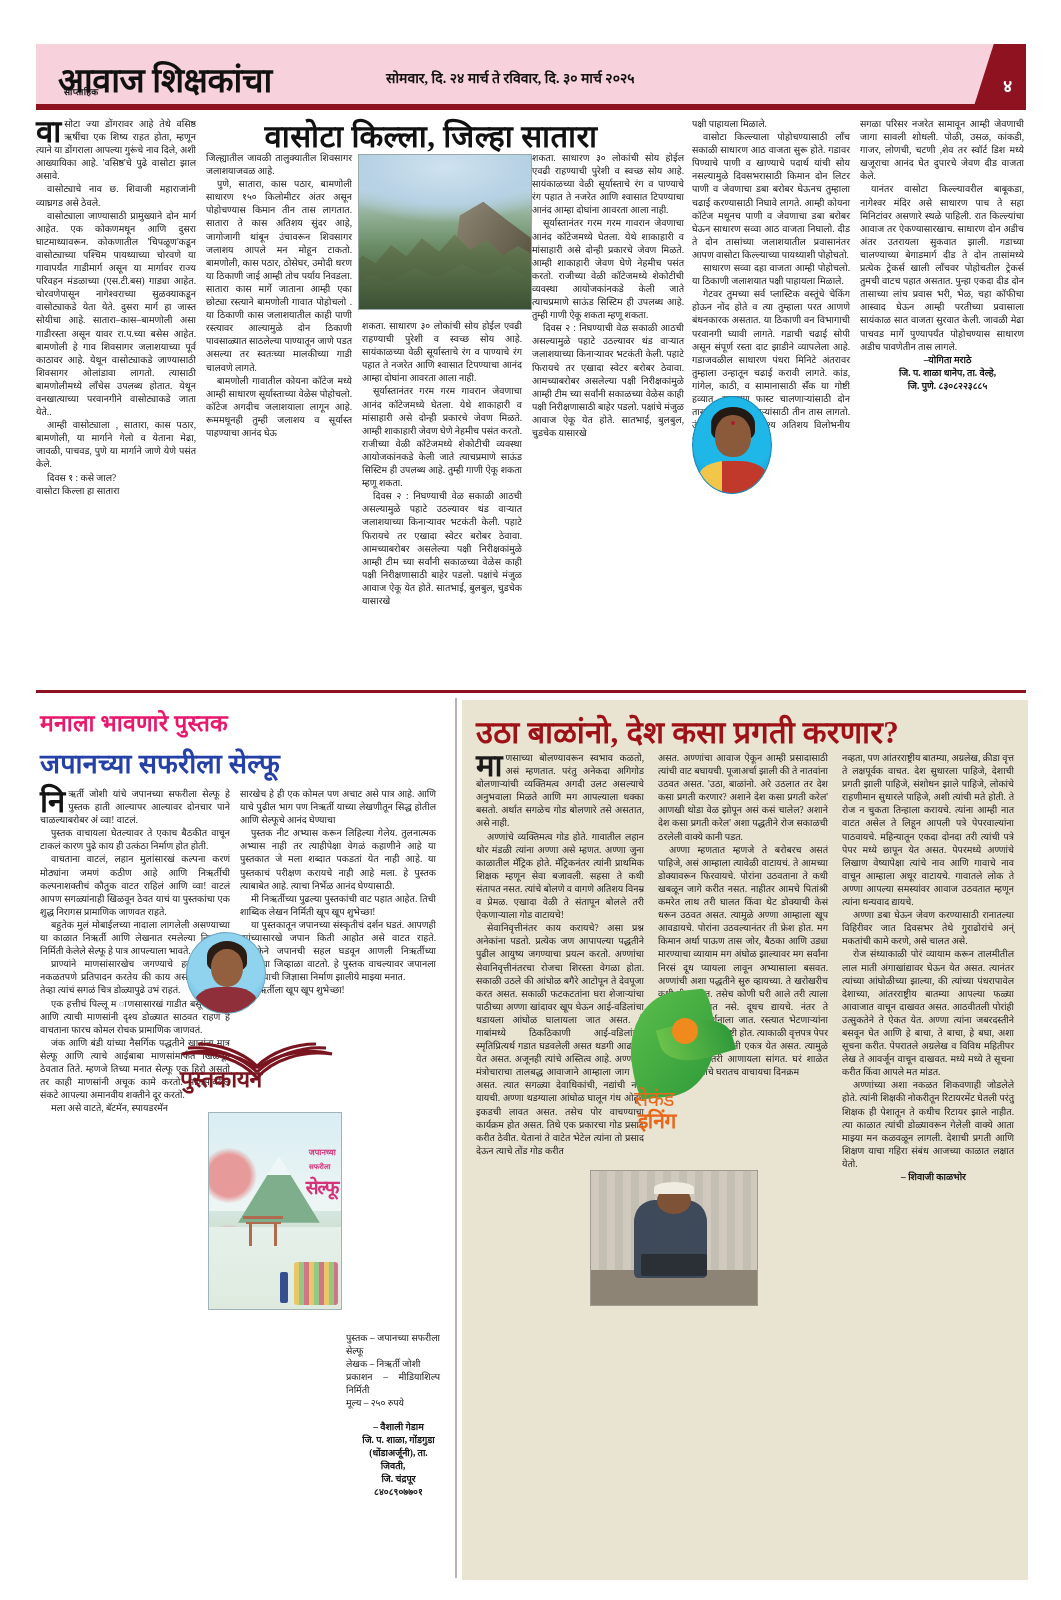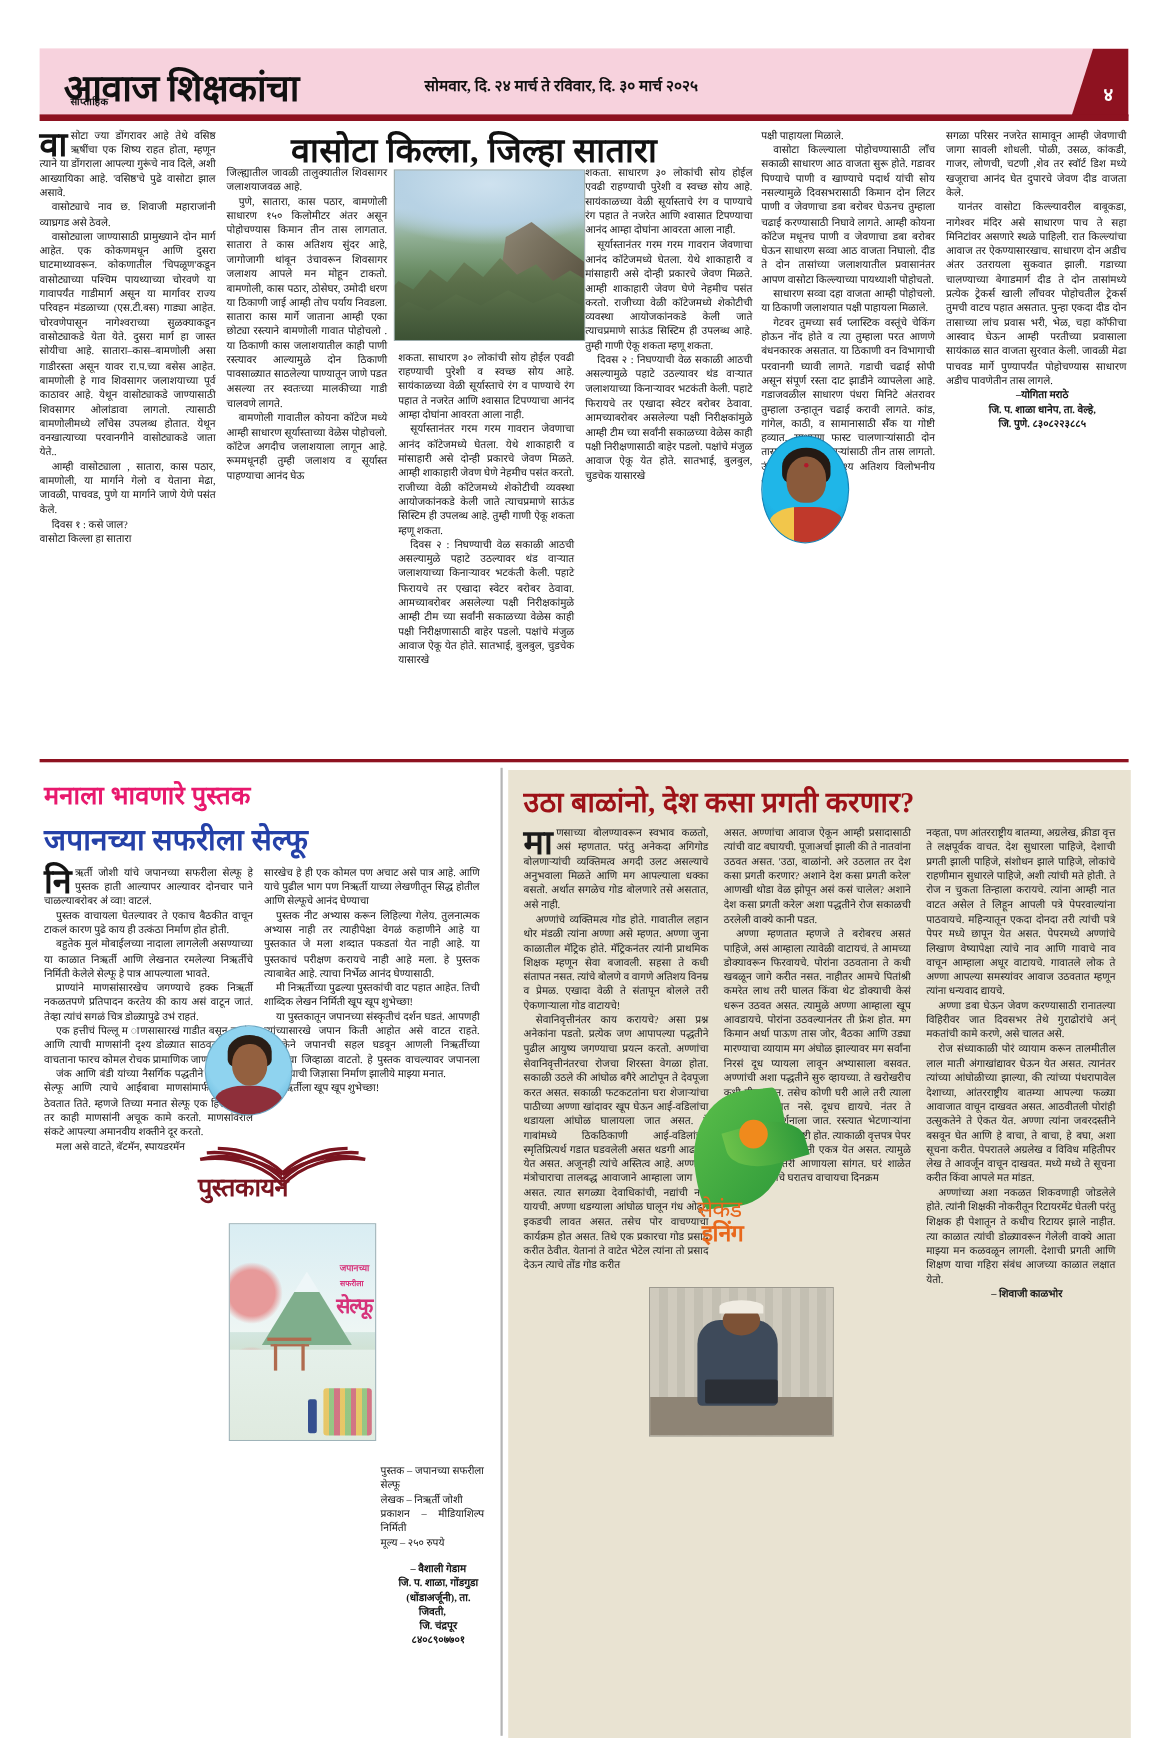--- a/index.html
+++ b/index.html
@@ -161,21 +161,21 @@
   .bookcover .t3{left:14%;top:22%;width:8%;height:78%;}
   .bookcover .t4{left:78%;top:22%;width:8%;height:78%;}
   .bookcover .bt1{position:absolute;right:4%;top:17%;font-size:8px;color:#d6327a;font-weight:bold;}
   .bookcover .bt2{position:absolute;right:8%;top:25%;font-size:7px;color:#d6327a;font-weight:bold;}
   .bookcover .bt3{position:absolute;right:2%;top:31%;font-size:19px;color:#d6327a;font-weight:bold;letter-spacing:-1px;}
   .bookcover .hut{position:absolute;right:2%;bottom:2%;width:34%;height:22%;background:repeating-linear-gradient(90deg,#e8c35a 0 5px,#8ec27a 5px 10px,#d0687a 10px 15px);border-radius:3px;opacity:.9;}
   .bookcover .person{position:absolute;left:54%;bottom:3%;width:6%;height:16%;background:#35508f;border-radius:2px;}
 
   
   .br{position:absolute;left:462px;top:700px;width:566px;height:880px;background:#e9e3d2;}
-  .br-h1{position:absolute;left:14px;top:10px;font-size:26px;font-weight:bold;color:#9d1117;letter-spacing:.2px;}
+  .br-h1{position:absolute;left:14px;top:10px;font-size:31px;font-weight:bold;color:#9d1117;letter-spacing:.2px;}
 
   
   .secinn{position:absolute;left:620px;top:992px;width:128px;height:138px;}
   .secinn .swoosh{
     position:absolute;left:10px;top:0;width:86px;height:104px;
     background:linear-gradient(135deg,#5bbf4a,#2f9a3a);
     border-radius:60% 10% 60% 10%/60% 40% 60% 40%;
     transform:rotate(-6deg);
   }
   .secinn .swoosh2{
@@ -286,20 +286,21 @@
   <div class="midrule"></div>
   <div class="vrule"></div>
 
   <div class="bl">
     <div class="bl-h1">मनाला भावणारे पुस्तक</div>
     <div class="bl-h2">जपानच्या सफरीला सेल्फू</div>
 
     <div class="col" style="left:4px;top:88px;width:190px;">
       <p class="noind"><span class="dropcap">नि</span><span>ऋर्ती जोशी यांचे जपानच्या सफरीला सेल्फू हे पुस्तक हाती आल्यापर आल्यावर दोनचार पाने चाळल्याबरोबर अंं व्वा! वाटलं.</span></p>
       <p>पुस्तक वाचायला घेतल्यावर ते एकाच बैठकीत वाचून टाकलं कारण पुढे काय ही उत्कंठा निर्माण होत होती.</p>
+      <p>वाचताना वाटलं, लहान मुलांसारखं कल्पना करणं मोठ्यांना जमणं कठीण आहे आणि निऋर्तीची कल्पनाशक्तीचं कौतुक वाटत राहिलं आणि व्वा! वाटलं आपण सगळ्यांनाही खिळवून ठेवत याचं या पुस्तकांचा एक शुद्ध निरागस प्रामाणिक जाणवत राहते.</p>
       <p>बहुतेक मुलं मोबाईलच्या नादाला लागलेली असण्याच्या या काळात निऋर्ती आणि लेखनात रमलेल्या निऋर्तीचे निर्मिती केलेले सेल्फू हे पात्र आपल्याला भावते.</p>
       <p>प्राण्यांने माणसांसारखेच जगण्याचे हक्क निऋर्ती नकळतपणे प्रतिपादन करतेय की काय असं वाटून जातं. तेव्हा त्यांचं सगळं चित्र डोळ्यापुढे उभं राहतं.</p>
       <p>एक हत्तीचं पिल्लू म ाणसासारखं गाडीत बसून जातंय आणि त्याची माणसांनी दृश्य डोळ्यात साठवत राहणं हे वाचताना फारच कोमल रोचक प्रामाणिक जाणवतं.</p>
       <p>जंक आणि बंडी यांच्या नैसर्गिक पद्धतीने खातांना मात्र सेल्फू आणि त्याचे आईबाबा माणसांमार्फत खिळवून ठेवतात तिते. म्हणजे तिच्या मनात सेल्फू एक हिरो असतो तर काही माणसांनी अचूक कामे करतो. माणसांवरील संकटे आपल्या अमानवीय शक्तीने दूर करतो.</p>
       <p>मला असे वाटते, बॅटमॅन, स्पायडरमॅन</p>
     </div>
 
     <div class="col" style="left:204px;top:88px;width:196px;">
       <p class="noind">सारखेच हे ही एक कोमल पण अचाट असे पात्र आहे. आणि याचे पुढील भाग पण निऋर्ती याच्या लेखणीतून सिद्ध होतील आणि सेल्फूचे आनंद घेण्याचा</p>
       <p>पुस्तक नीट अभ्यास करून लिहिल्या गेलेय. तुलनात्मक अभ्यास नाही तर त्याहीपेक्षा वेगळं कहाणीने आहे या पुस्तकात जे मला शब्दात पकडतां येत नाही आहे. या पुस्तकाचं परीक्षण करायचे नाही आहे मला. हे पुस्तक त्याबाबेत आहे. त्याचा निर्भेळ आनंद घेण्यासाठी.</p>

